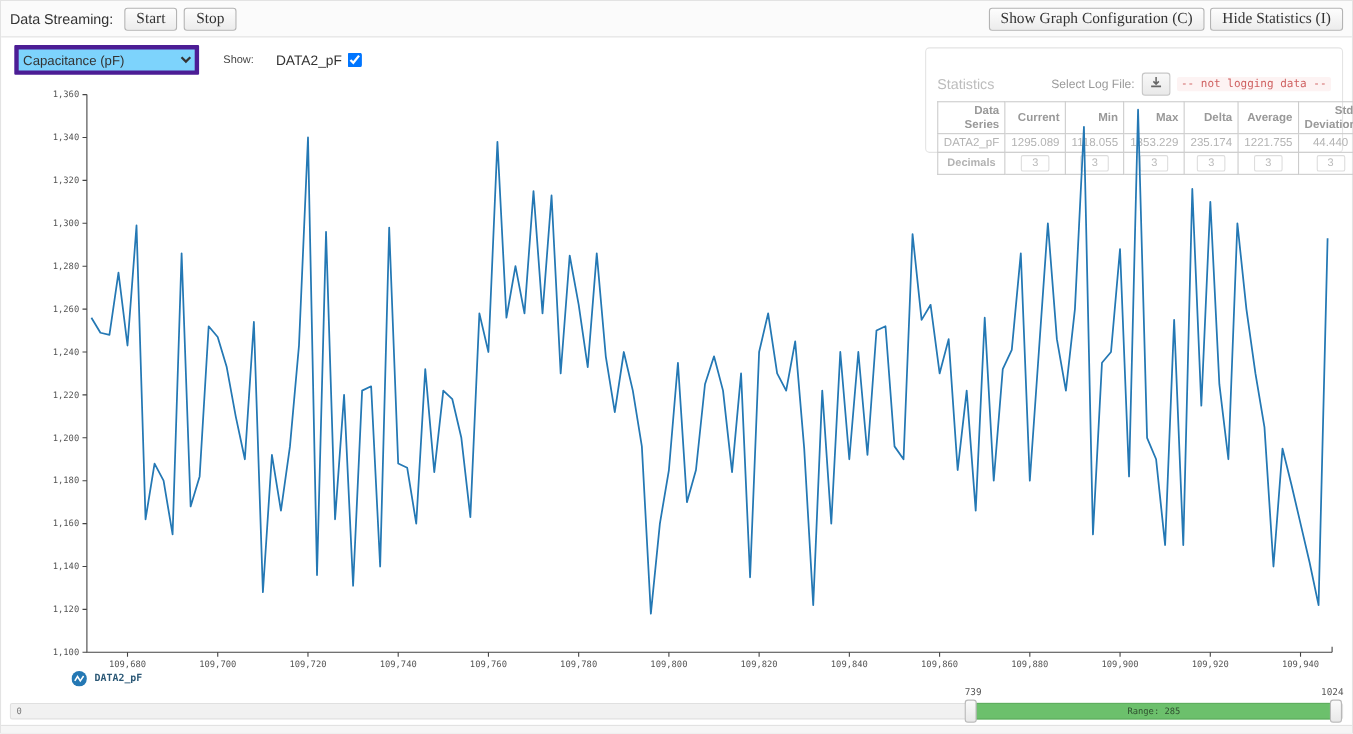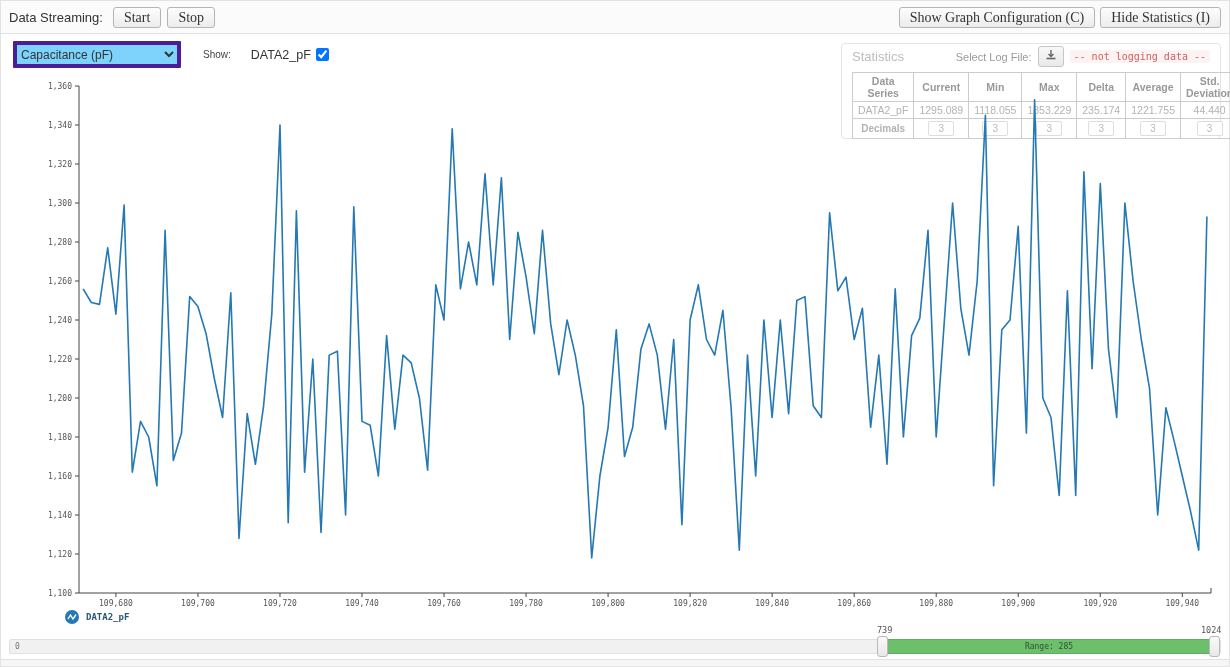--- a/index.html
+++ b/index.html
@@ -14,30 +14,30 @@
   .btn { font-family:Liberation Serif, serif; font-size:14px; color:#333; background:linear-gradient(#fdfdfd,#ececec); border:1px solid #b4b4b4; border-radius:3px; padding:2px 10px; cursor:pointer; line-height:15px; }
 
   
   .controls { position:absolute; top:40px; left:12px; display:flex; align-items:center; z-index:3; }
   .measure-select { width:168px; height:27px; font-size:12px; color:#333; border:4px solid #4c1d95; background:#7dd3fc; border-radius:1px; }
   .show-label { font-size:10px; color:#444; margin-left:22px; }
   .series-label { font-size:12.5px; color:#333; margin-left:20px; }
   .series-checkbox { margin-left:5px; vertical-align:-2px; }
 
   
-  .stats-panel { position:absolute; top:42px; right:8px; width:380px; height:96px; background:#fff; border:1px solid #e4e4e4; border-radius:4px; z-index:5; padding:2px 10px; }
+  .stats-panel { position:absolute; top:42px; right:8px; width:380px; height:96px; background:#fff; border:1px solid #e4e4e4; border-radius:4px; z-index:5; padding:22px 10px; }
   .stats-head { display:flex; align-items:center; }
   .stats-title { font-size:13px; color:#bdbdbd; }
   .stats-log { margin-left:auto; display:flex; align-items:center; gap:6px; }
   .log-label { font-size:11px; color:#9a9a9a; }
   .log-btn { width:26px; height:21px; background:linear-gradient(#f8f8f8,#e9e9e9); border:1px solid #c6c6c6; border-radius:3px; display:flex; align-items:center; justify-content:center; cursor:pointer; }
   .log-status { font-family:"DejaVu Sans Mono", monospace; font-size:10px; color:#cf6161; background:#fdf3f3; padding:1px 4px; border-radius:2px; }
   .stats-table { border-collapse:collapse; margin-top:5px; }
   .stats-table th, .stats-table td { border:1px solid #ccc; text-align:center; padding:2px 5px; }
-  .stats-table th { font-size:10.5px; color:#999; font-weight:bold; }
+  .stats-table th { font-size:10.5px; color:#999; font-weight:bold;text-align:right; }
   .stats-table td { font-size:10.5px; color:#b3b3b3; }
   .stats-table td.rowlabel { font-weight:bold; font-size:10px; color:#b3b3b3; }
   .dec-input { width:26px; height:15px; border:1px solid #ddd; border-radius:2px; text-align:center; font-size:10px; color:#bbb; }
 
   
   #chart-svg { position:absolute; top:0; left:0; z-index:10; pointer-events:none; }
 
   
   .legend { position:absolute; left:64px; top:609px; display:flex; align-items:center; gap:7px; z-index:3; }
   .legend-icon { width:14px; height:14px; border-radius:50%; display:flex; align-items:center; justify-content:center; }

